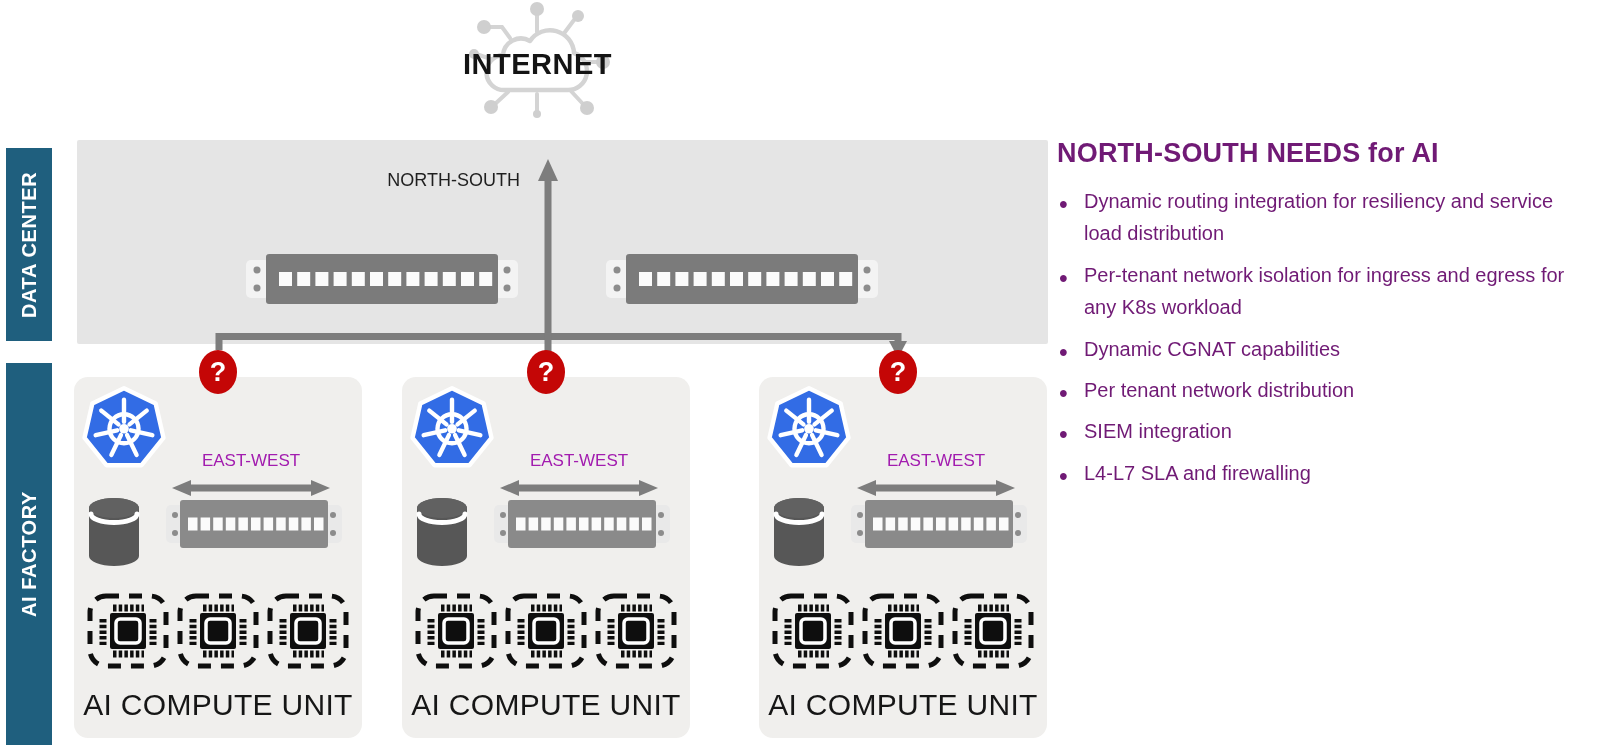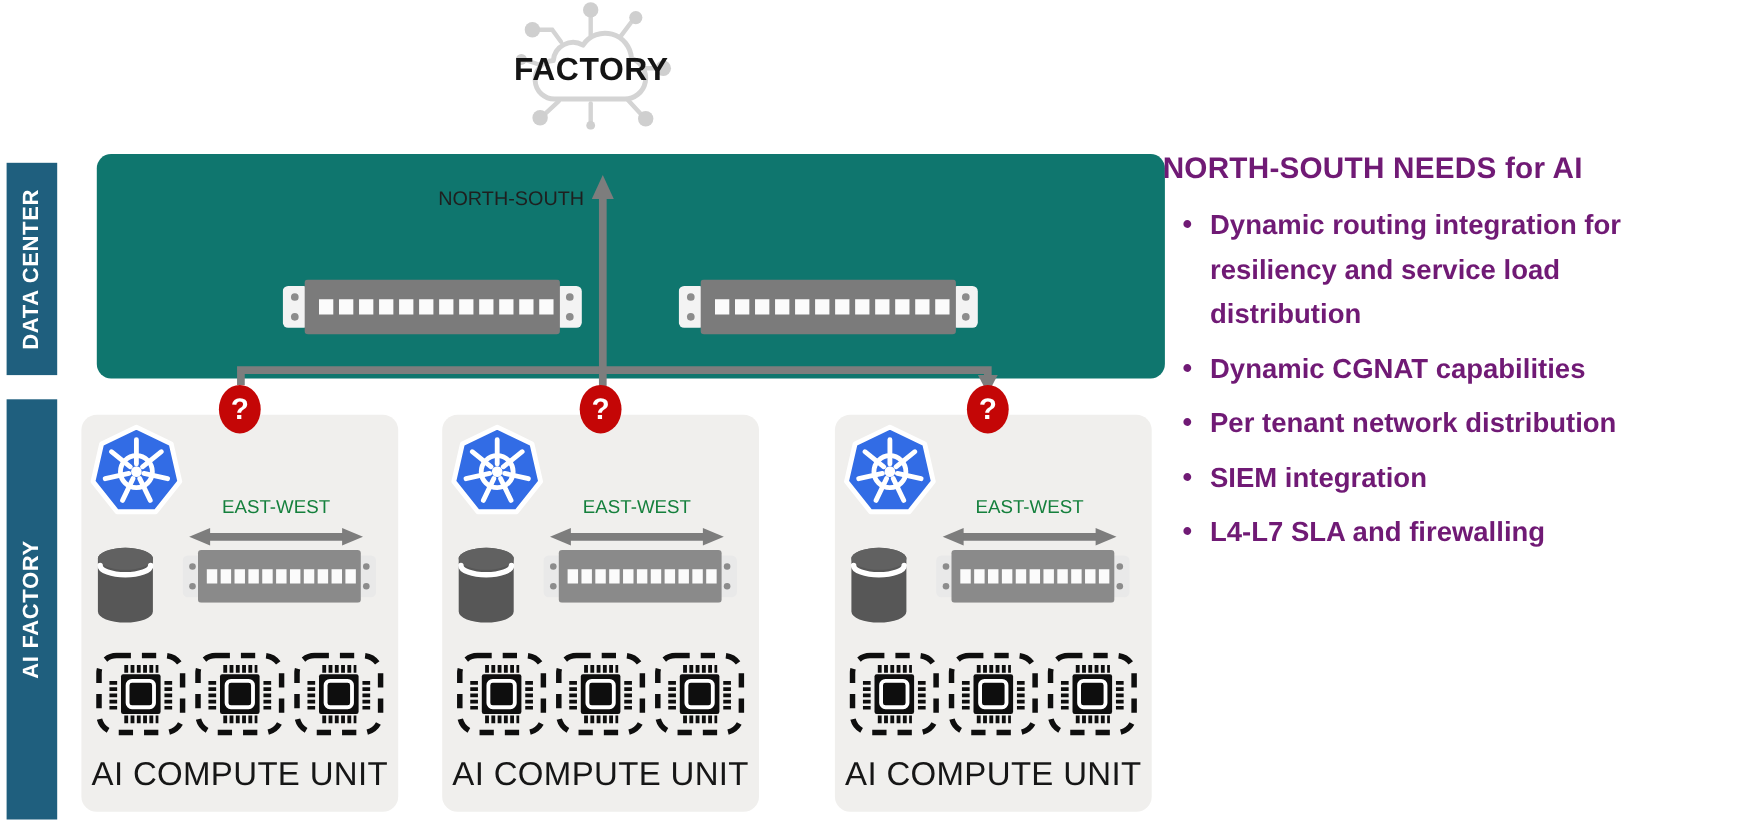--- a/index.html
+++ b/index.html
@@ -14,21 +14,21 @@
     display:flex; align-items:center; justify-content:center;
     writing-mode:vertical-rl; transform:rotate(180deg);
     font-size:20px; font-weight:600; letter-spacing:.6px; z-index:2;
   }
   #tab-dc { top:148px; height:193px; }
   #tab-af { top:363px; height:382px; }
 
   
   .dc-box {
     position:absolute; left:77px; top:140px; width:971px; height:204px;
-    background:#0f766e; border-radius:13px; z-index:1;margin-left:11px;
+    background:#e5e5e5; border-radius:2px; z-index:1;
   }
   .ns-label {
     position:absolute; left:150px; top:30px; width:293px; text-align:right;
     font-size:18px; color:#1f1f1f; font-weight:500;
   }
   .dc-sw1 { position:absolute; left:169px; top:114px; }
   .dc-sw2 { position:absolute; left:529px; top:114px; }
 
   
   .cloud   { position:absolute; left:450px; top:0; z-index:2; }
@@ -38,21 +38,21 @@
   }
 
   
   .unit {
     position:absolute; top:377px; width:288px; height:361px;
     background:#F0EFED; border-radius:14px; z-index:1;
   }
   #unit-1 { left:74px; } #unit-2 { left:402px; } #unit-3 { left:759px; }
   .unit .k8s      { position:absolute; left:6px;  top:6px;  }
   .unit .ew-label { position:absolute; left:96px; top:74px; width:162px; text-align:center;
-                    font-size:17px; color:#15803d; font-weight:500; }
+                    font-size:17px; color:#a21caf; font-weight:500; }
   .unit .ew-arrow { position:absolute; left:96px; top:100px; }
   .unit .db       { position:absolute; left:12px; top:118px; }
   .unit .sw       { position:absolute; left:92px; top:123px; }
   .unit .chips    { position:absolute; left:10px; top:216px; width:268px;
                     display:flex; gap:8px; justify-content:center; }
   .unit .title    { position:absolute; left:0; right:0; bottom:16px; text-align:center;
                     font-size:30px; font-weight:400; color:#161616; letter-spacing:.3px; }
 
   
   .badge {
@@ -61,21 +61,21 @@
     display:flex; align-items:center; justify-content:center; z-index:6;
   }
   #badge-1 { left:199px; top:350px; } #badge-2 { left:527px; top:350px; } #badge-3 { left:879px; top:350px; }
 
   
   .arrows { position:absolute; left:0; top:0; z-index:5; pointer-events:none; }
 
   
   .panel { position:absolute; left:1057px; top:138px; width:512px; color:#701a75; z-index:2; }
   .panel h2 { font-size:27px; font-weight:600; margin:0 0 16px 0; letter-spacing:.2px; }
-  .panel ul { list-style:none; margin:16px; padding:0; font-size:25px; line-height:1.62;font-weight:bold; }
+  .panel ul { list-style:none; margin:0; padding:0; font-size:20px; line-height:1.62; }
   .panel li { position:relative; padding-left:27px; margin-bottom:9px; }
   .panel li::before { content:"\2022"; position:absolute; left:2px; top:-1px; font-size:25px; }
 
   svg.defs { position:absolute; width:0; height:0; }
 </style>
 </head>
 <body>
 
 <svg class="defs" aria-hidden="true">
   <defs>
@@ -157,21 +157,21 @@
       <path d="M55,90 h62 a19,19 0 0 0 7,-37 a24,24 0 0 0 -44,-12 a18,18 0 0 0 -27,14 a17,17 0 0 0 2,35 z" fill="#ffffff" stroke="#D4D4D4" stroke-width="4.5" stroke-linejoin="round"></path>
     </symbol>
   </defs>
 </svg>
 
 <div class="canvas">
 
   <svg class="cloud" width="175" height="118">
     <use href="#sym-cloud" width="175" height="118"></use>
   </svg>
-  <div class="internet-label">FACTORY</div>
+  <div class="internet-label">INTERNET</div>
 
   <div class="tab" id="tab-dc">DATA CENTER</div>
   <div class="tab" id="tab-af">AI FACTORY</div>
 
   <div class="dc-box">
     <div class="ns-label">NORTH-SOUTH</div>
     <svg class="dc-sw1" width="272" height="50">
       <use href="#sym-switch" width="272" height="50"></use>
     </svg>
     <svg class="dc-sw2" width="272" height="50">
@@ -281,20 +281,21 @@
           <use href="#sym-chip" width="82" height="76"></use>
         </svg>
     </div>
     <div class="title">AI COMPUTE UNIT</div>
   </div>
 
   <div class="panel">
     <h2>NORTH-SOUTH NEEDS for AI</h2>
     <ul>
       <li>Dynamic routing integration for resiliency and service load distribution</li>
+      <li>Per-tenant network isolation for ingress and egress for any K8s workload</li>
       <li>Dynamic CGNAT capabilities</li>
       <li>Per tenant network distribution</li>
       <li>SIEM integration</li>
       <li>L4-L7 SLA and firewalling</li>
     </ul>
   </div>
 
 </div>
 
 </body></html>

